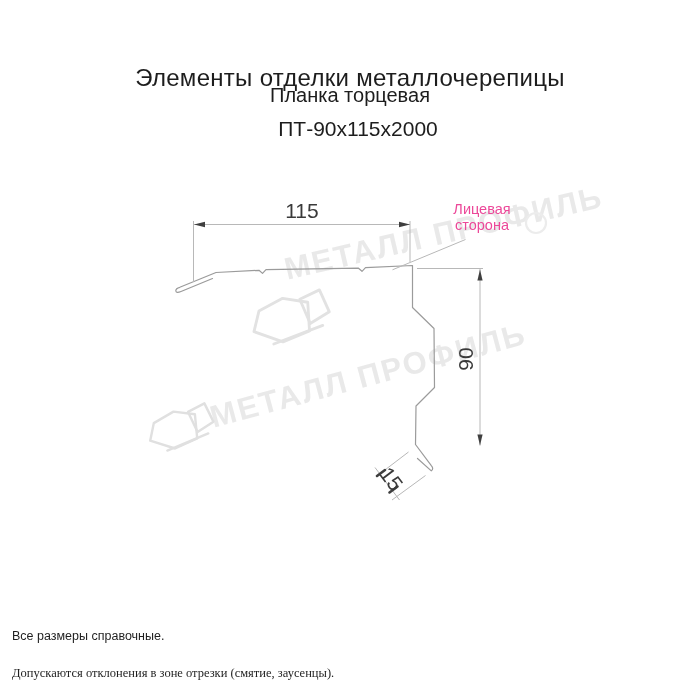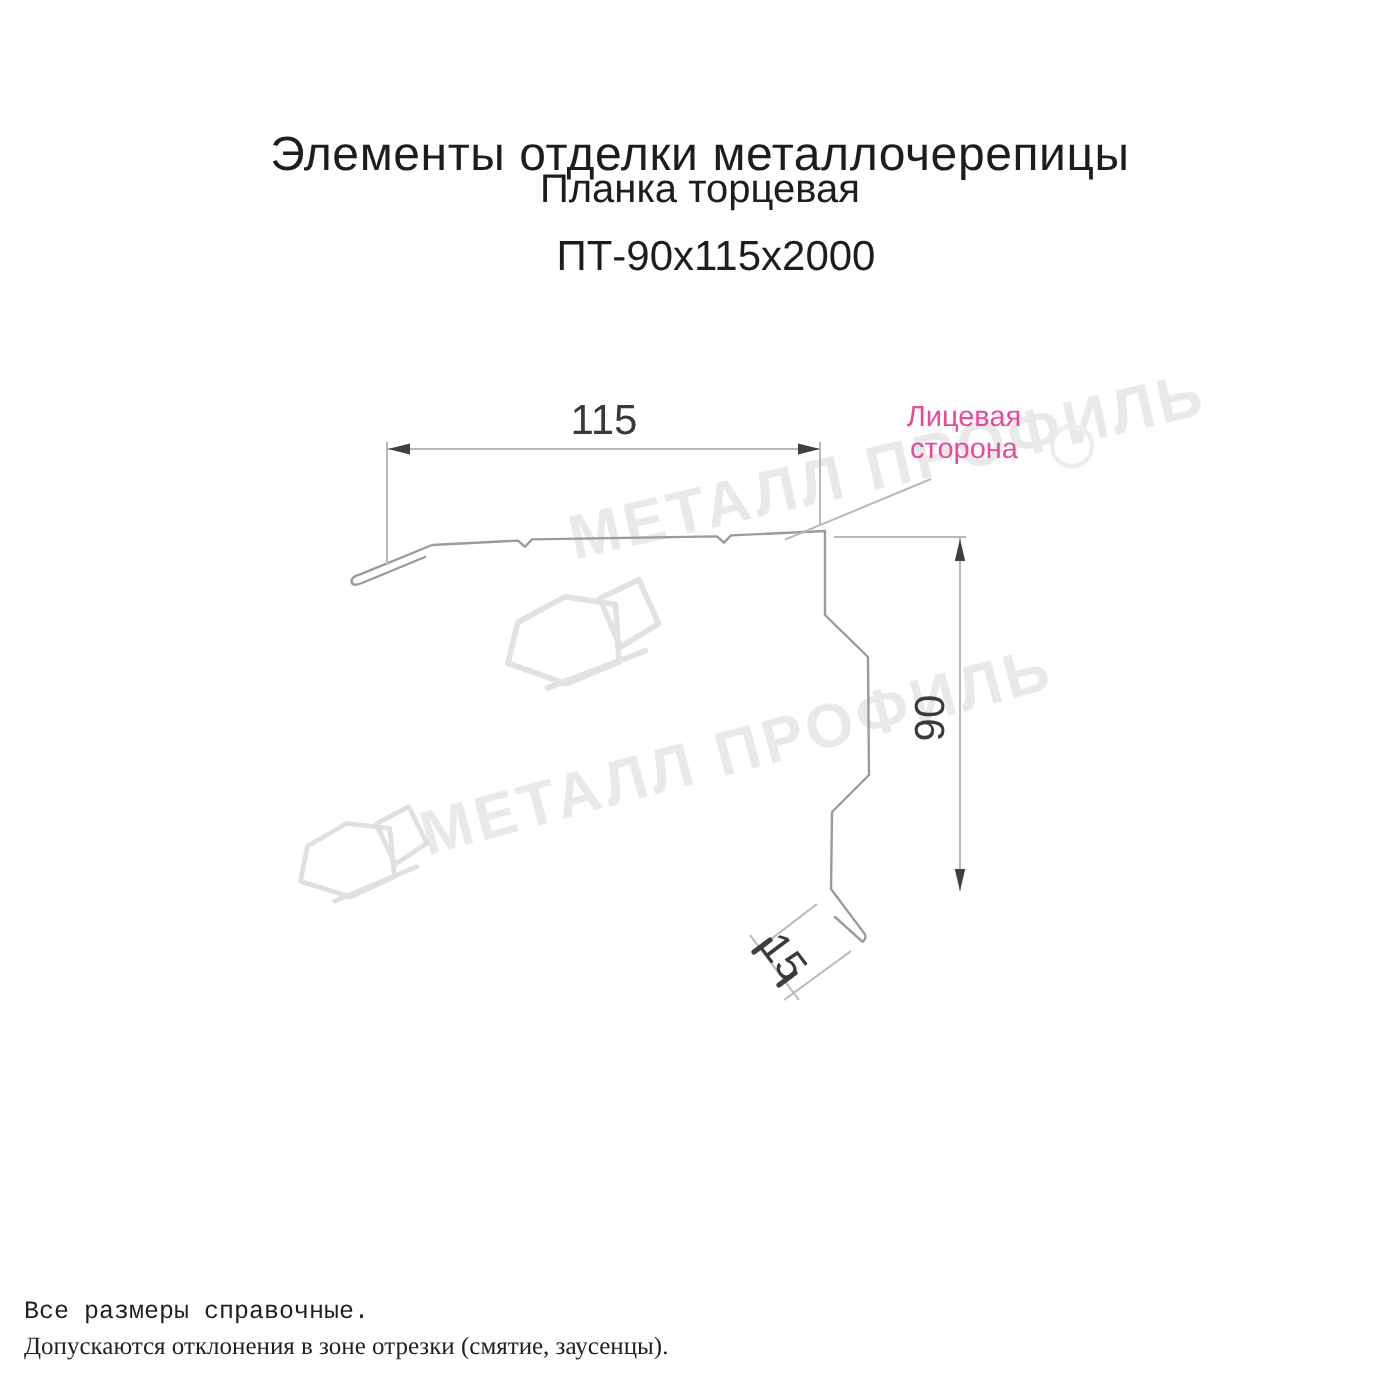--- a/index.html
+++ b/index.html
@@ -24,21 +24,21 @@
     font-size:21px;color:#3a3a3a;display:flex;align-items:center;justify-content:center;
   }
   .dim-115{left:272px;top:199px;width:60px;height:24px;}
   .dim-90{left:446px;top:347px;width:40px;height:24px;transform:rotate(-90deg);}
   .dim-15{left:374px;top:467px;width:34px;height:24px;transform:rotate(53deg);}
   .face-label{
     left:446px;top:202px;width:72px;text-align:center;
     font-size:14.5px;line-height:15.5px;color:#ec4899;
   }
   .footnote{left:12px;font-size:12.5px;line-height:16px;color:#1f1f1f;}
-  .fn1{top:648px;font-family:Liberation Mono, monospace;}
+  .fn1{top:628px;}
   .fn2{top:665px;font-family:Liberation Serif, serif;}
   .wm-text{
     font-size:31px;font-weight:bold;letter-spacing:2px;white-space:nowrap;
     color:#dcdcdc;opacity:.62;transform-origin:left center;
   }
   .wm1{left:285px;top:252px;transform:rotate(-13deg);}
   .wm2{left:211px;top:400px;transform:rotate(-15deg);}
   svg{position:absolute;left:0;top:0;}
 </style>
 </head>

